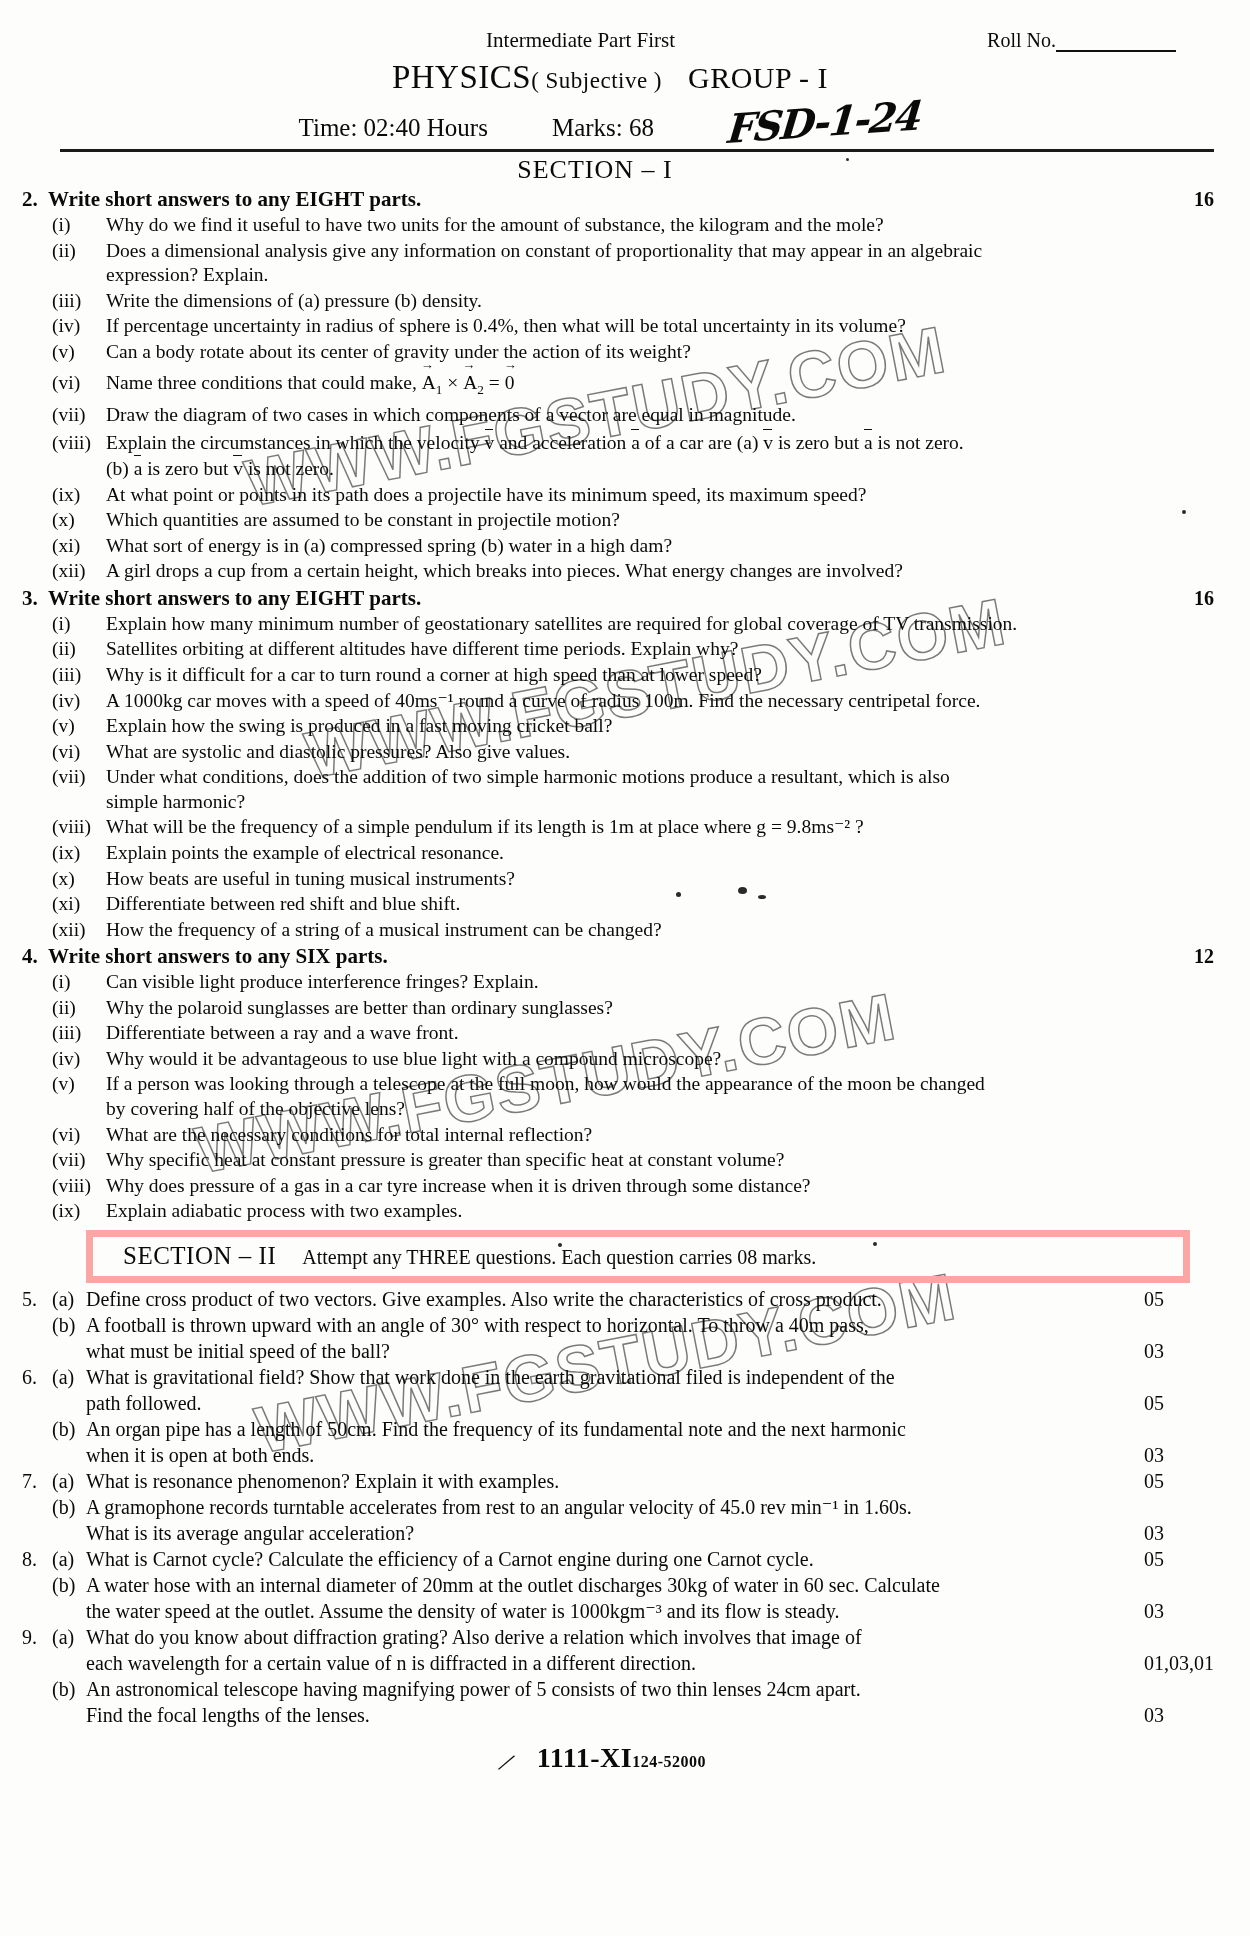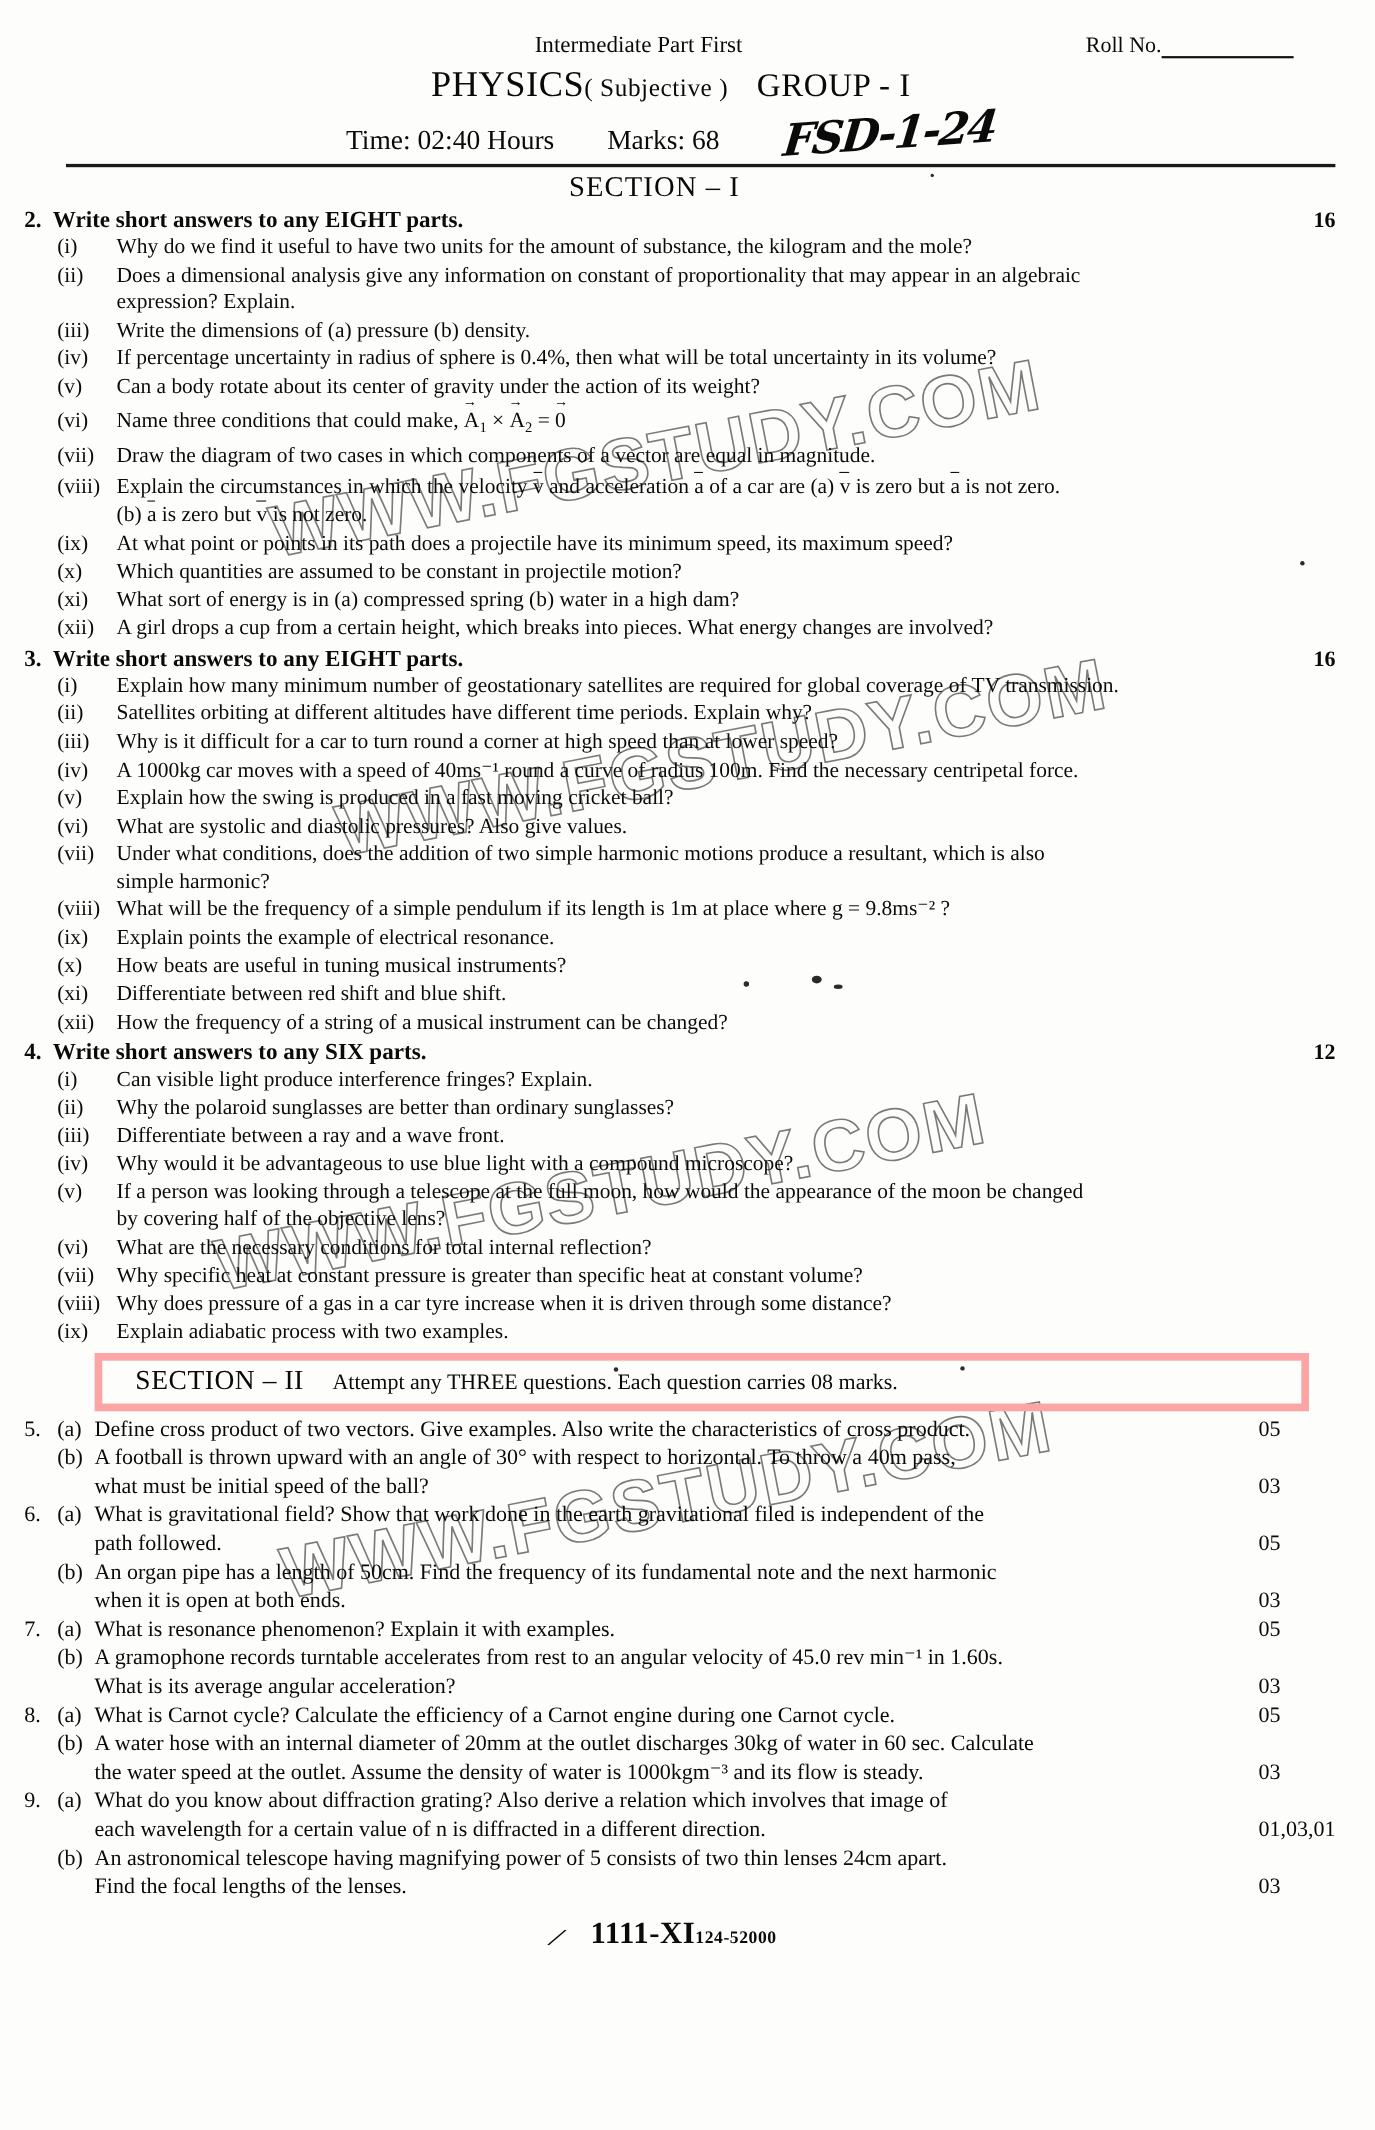--- a/index.html
+++ b/index.html
@@ -80,21 +80,21 @@
     letter-spacing: .5px;
     margin-top: 6px;
     padding-right: 30px;
   }
   .hdr-title .paren { font-size: 23px; }
   .hdr-title .grp { margin-left: 26px; font-size: 30px; }
   .hdr-row3 {
     display: flex;
     justify-content: center;
     align-items: baseline;
-    gap: 48px;
+    gap: 64px;
     font-size: 25px;
     margin-top: 2px;
     padding-right: 30px;
   }
   .hand-code {
     font-family: "DejaVu Serif", serif;
     font-size: 40px;
     font-style: italic;
     font-weight: 700;
     letter-spacing: -2px;

